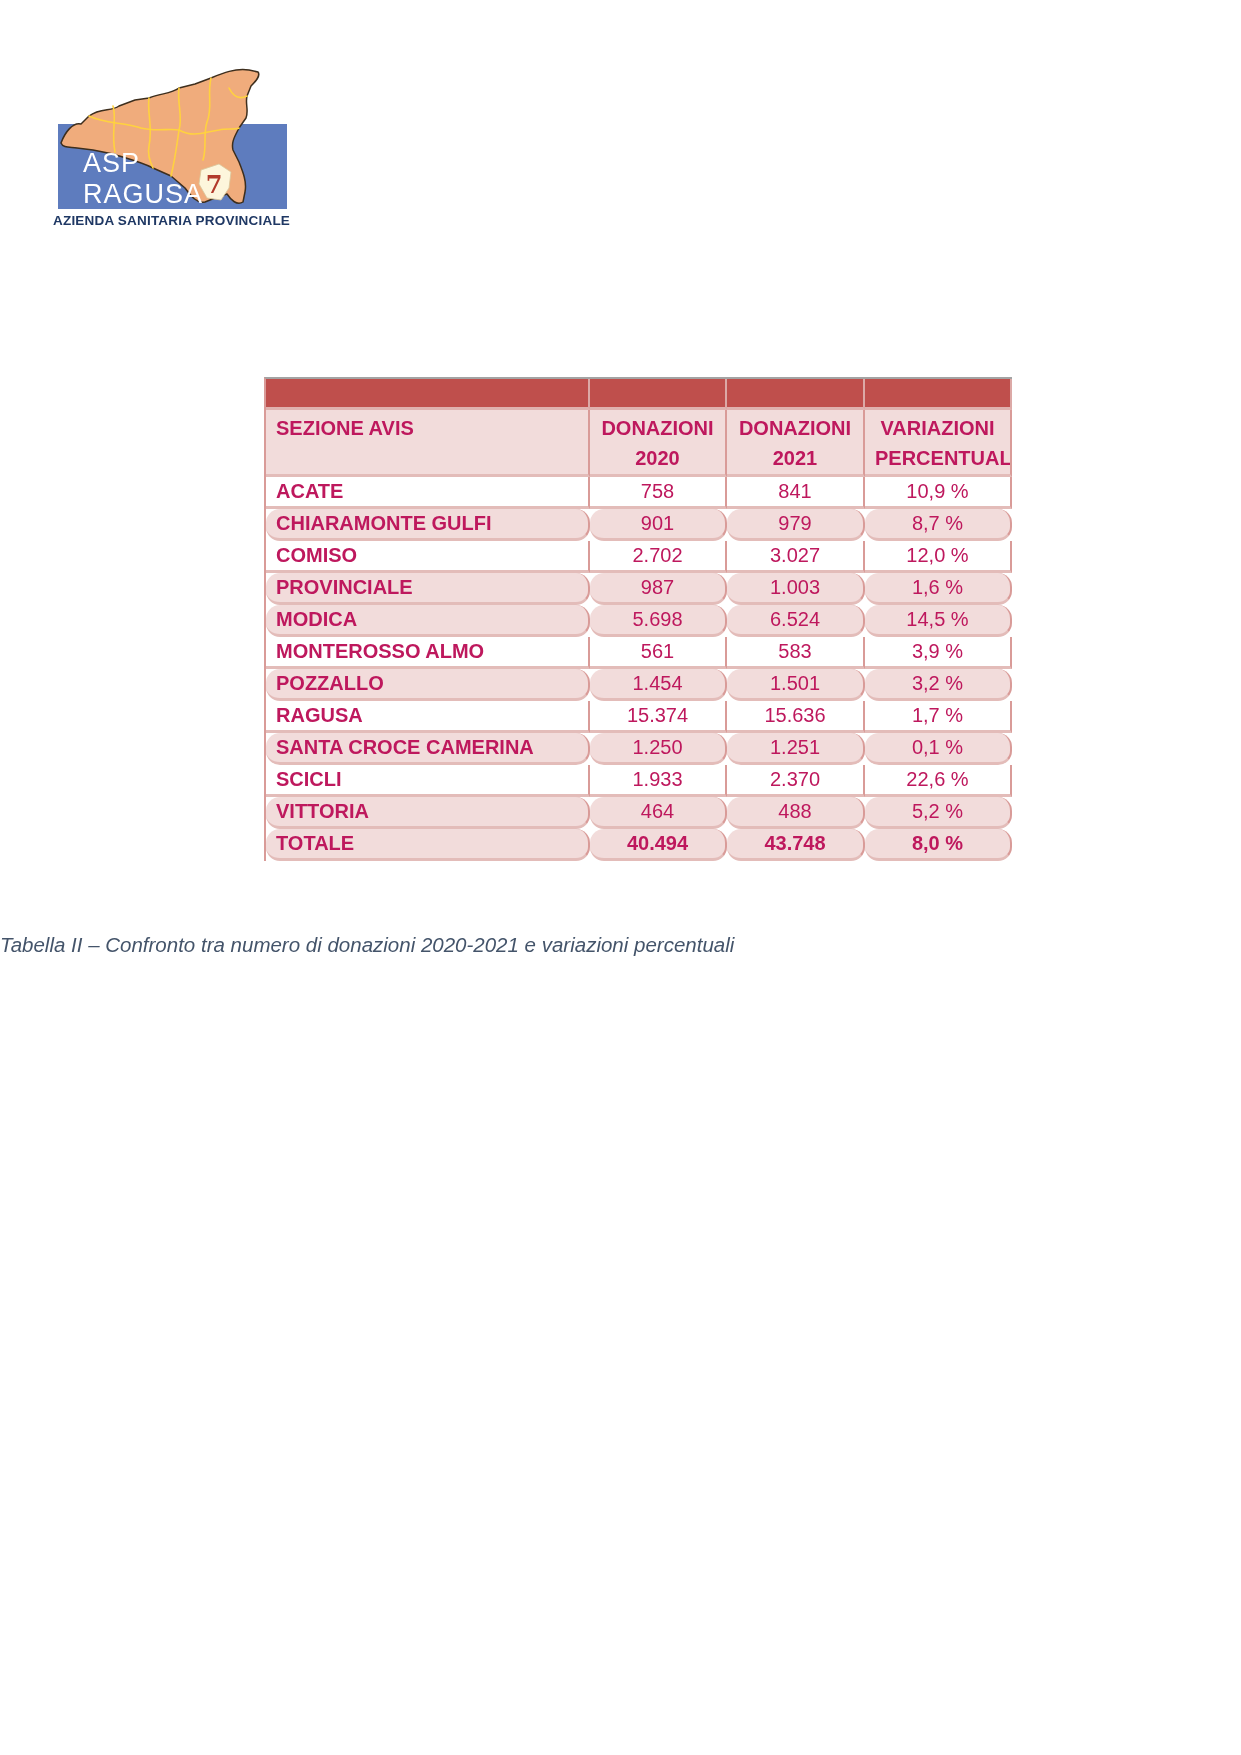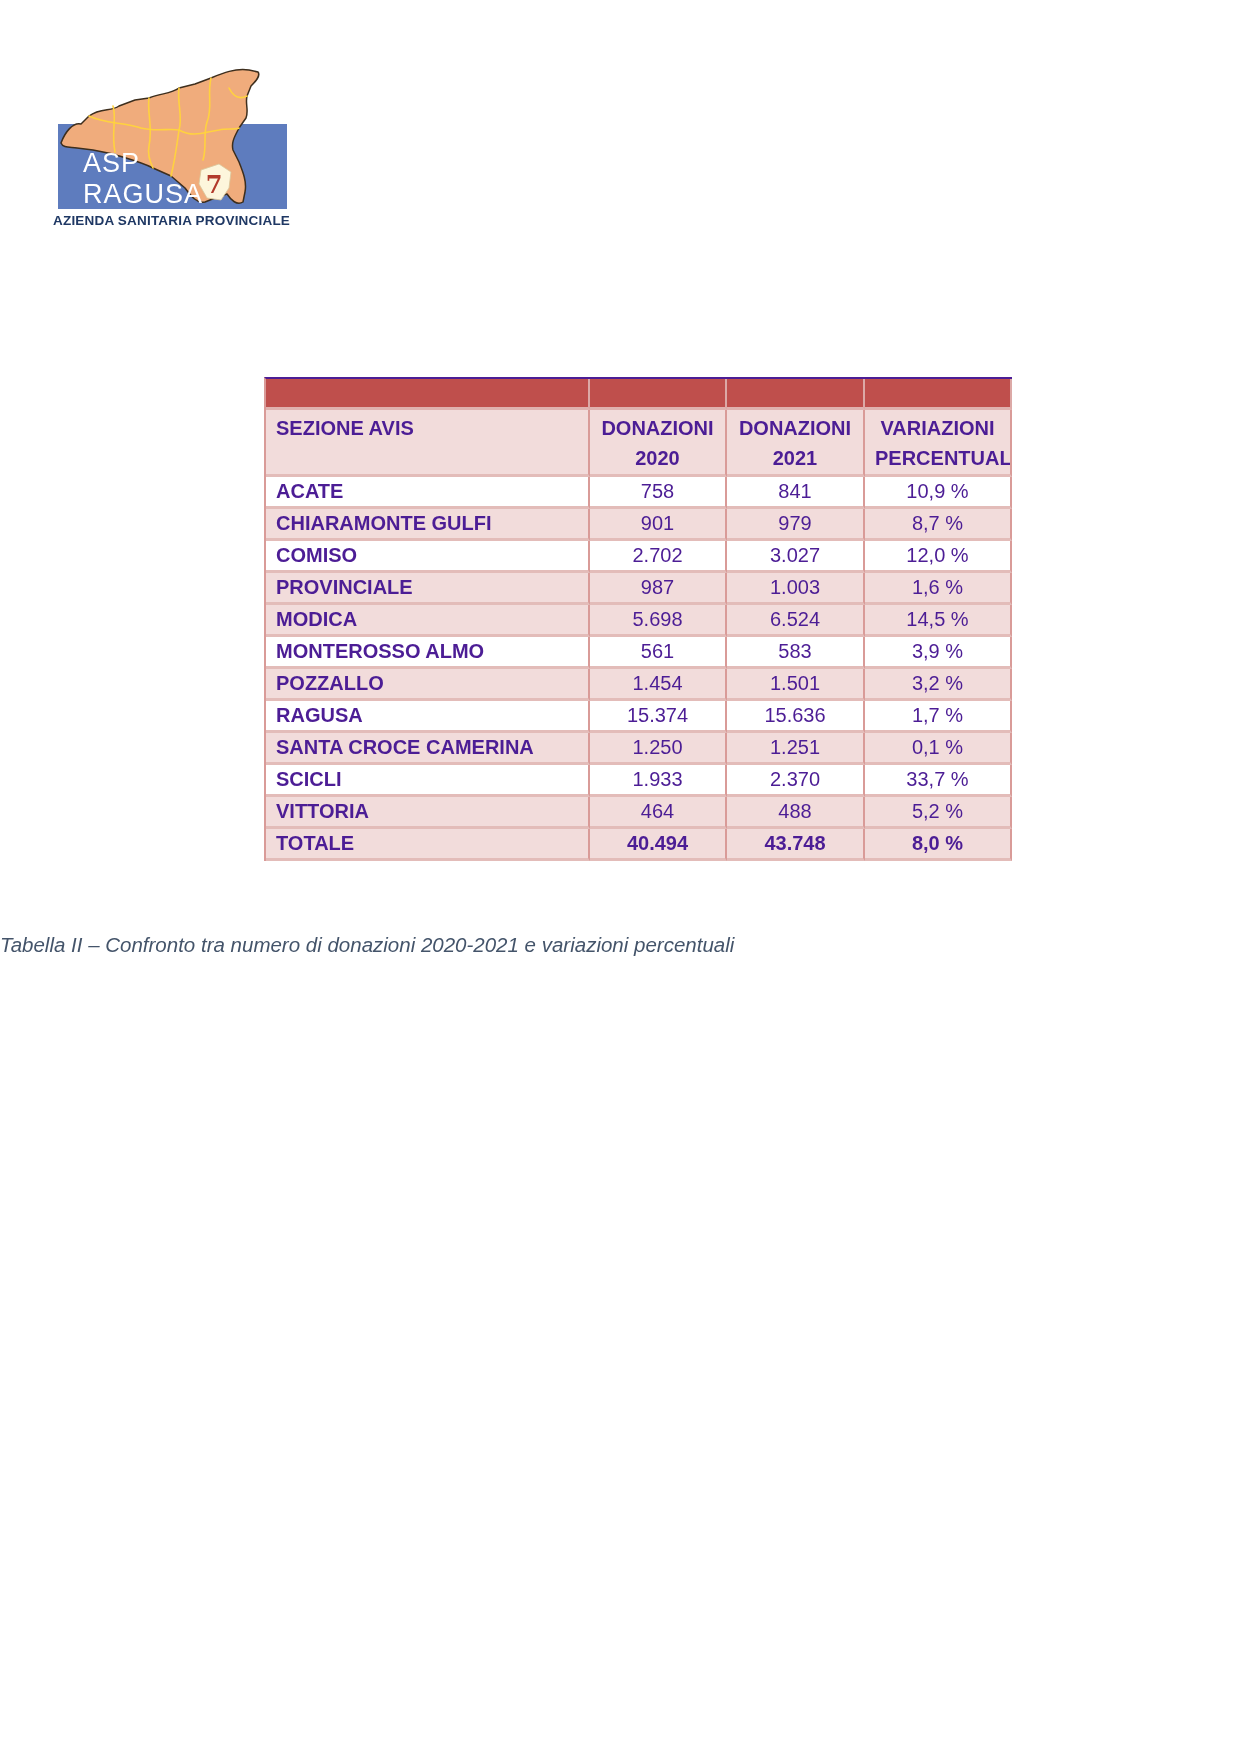--- a/index.html
+++ b/index.html
@@ -21,23 +21,23 @@
     font-weight:bold; font-size:13.5px; letter-spacing:0.2px;
     color:#1f3864; white-space:nowrap;
   }
 
   
   table.donations {
     position:absolute; left:264px; top:377px;
     width:746px;
     border-collapse:separate; border-spacing:0;
     table-layout:fixed;
-    font-size:20px; color:#4c1d95;
+    font-size:20px; color:#be185d;
     border-left:2px solid #d99b98;
-    border-top:2px solid #4c1d95;
+    border-top:2px solid #a3a3a3;
   }
   table.donations td, table.donations th {
     border-right:2px solid #d99b98;
     border-bottom:3px solid #e3bcb9;
     padding:1px 10px;
     overflow:hidden;
   }
   tr.band td {
     background:#bf4f4c;
     height:31px;
@@ -50,21 +50,21 @@
     font-weight:bold;
     vertical-align:top;
     line-height:30px;
     padding-top:3px;
     text-align:center;
   }
   tr.head th.name { text-align:left; }
   tbody td { height:32px; text-align:center; vertical-align:middle; }
   tbody td.name { text-align:left; font-weight:bold; }
   tr.row-white td { background:#ffffff; }
-  tr.row-pink  td { background:#f2dcdb; }
+  tr.row-pink  td { background:#f2dcdb;border-radius:14px; }
   tr.total td { font-weight:bold; }
 
   
   .caption {
     position:absolute; left:0; top:933px; width:1023px;
     text-align:left;
     font-size:20.5px; font-style:italic;
     color:#44546a;
   }
 </style>
@@ -182,21 +182,21 @@
         <tr class="row-pink">
           <td class="name">SANTA CROCE CAMERINA</td>
           <td>1.250</td>
           <td>1.251</td>
           <td>0,1 %</td>
         </tr>
         <tr class="row-white">
           <td class="name">SCICLI</td>
           <td>1.933</td>
           <td>2.370</td>
-          <td>33,7 %</td>
+          <td>22,6 %</td>
         </tr>
         <tr class="row-pink">
           <td class="name">VITTORIA</td>
           <td>464</td>
           <td>488</td>
           <td>5,2 %</td>
         </tr>
         <tr class="row-pink total">
           <td class="name">TOTALE</td>
           <td>40.494</td>

